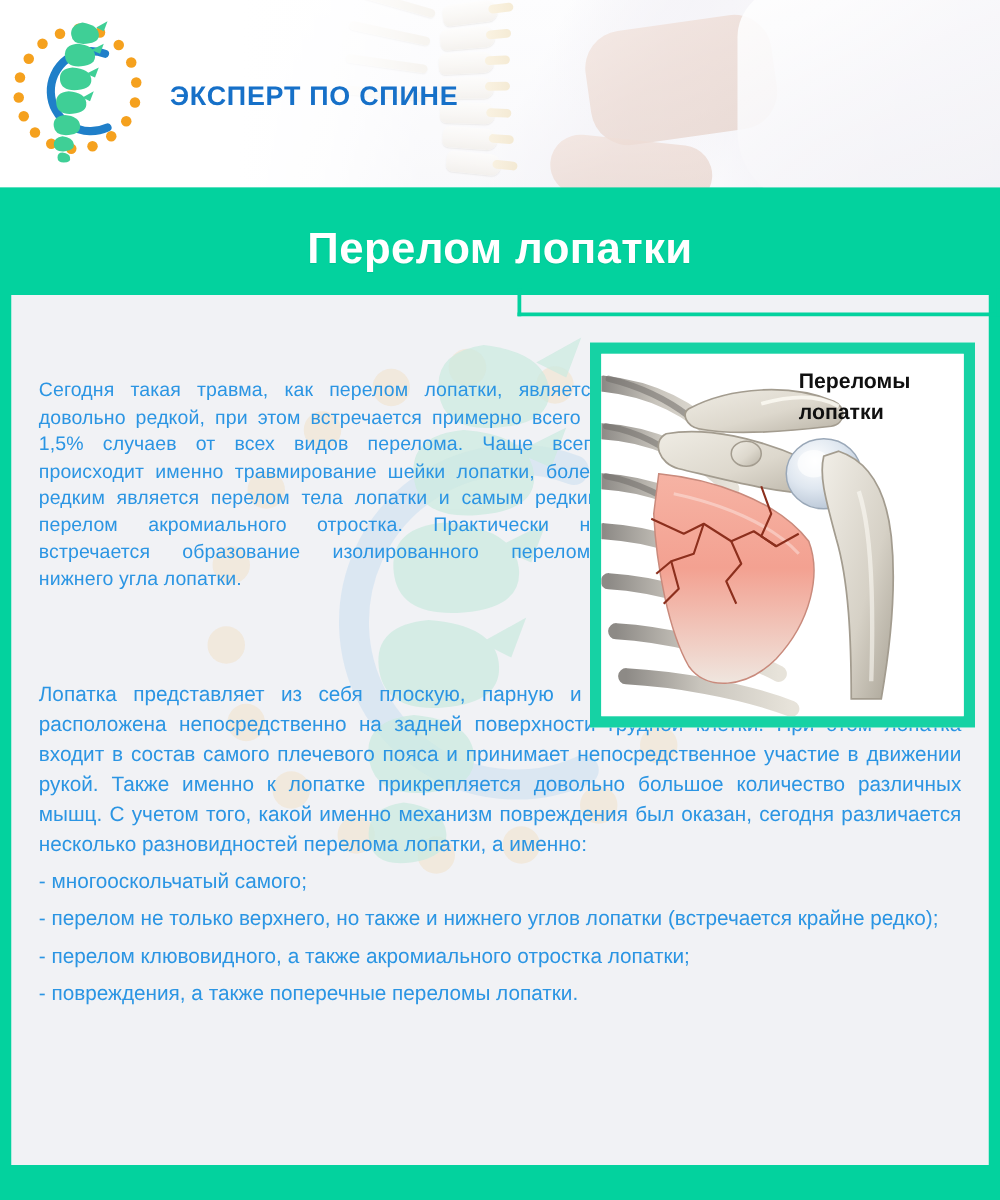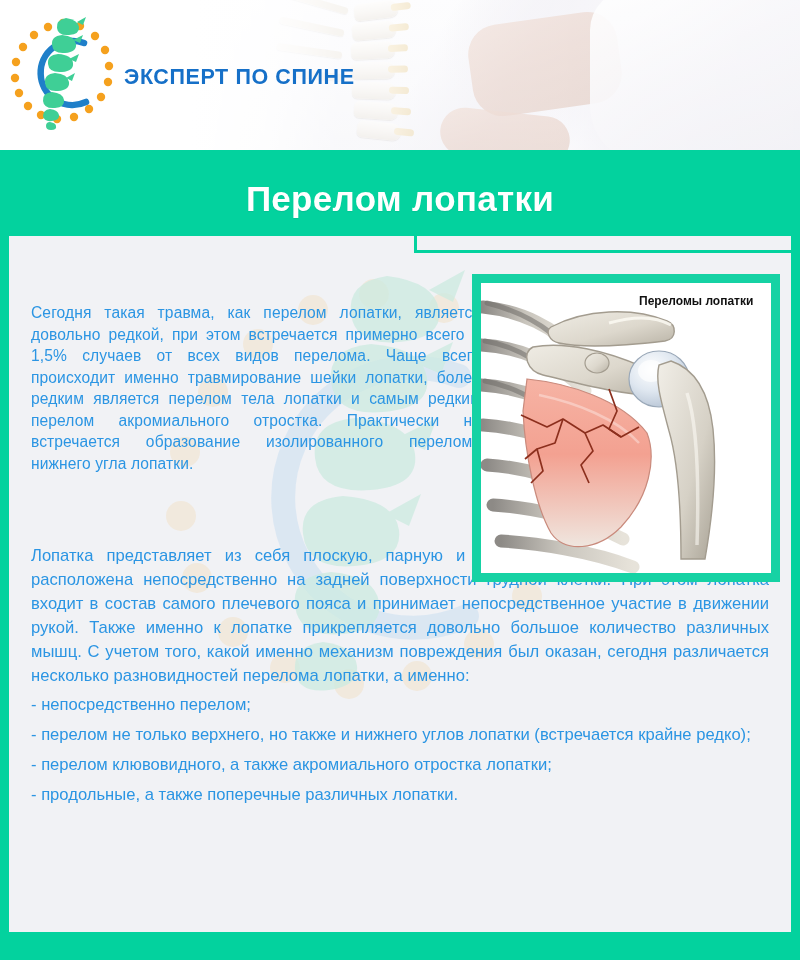--- a/index.html
+++ b/index.html
@@ -64,21 +64,21 @@
   }
   .header-fade {
     position: absolute; left: 0; top: 0; width: 800px; height: 150px;
     background: linear-gradient(90deg, #ffffff 0%, #ffffff 24%, rgba(255,255,255,.88) 33%, rgba(255,255,255,.55) 42%, rgba(255,255,255,.45) 100%);
   }
 
   
   .logo-block {
     position: absolute; left: 10px; top: 14px;
     width: 340px; height: 120px;
-    display: flex; align-items: center; gap: 8px;
+    display: flex; align-items: center; gap: 20px;
   }
   .logo-mark { position: relative; width: 106px; height: 116px; flex: 0 0 106px; }
   .logo-mark svg { display: block; }
   .logo-text { padding-top: 6px; }
   .logo-title {
     color: #1670c8; font-size: 21.5px; font-weight: bold;
     letter-spacing: .6px; line-height: 1.05; white-space: nowrap;
   }
   .logo-sub {
     color: #2a3e63; font-size: 11.6px; line-height: 1.32;
@@ -157,21 +157,21 @@
     position: absolute; right: 11px; top: 38px;
     width: 308px; height: 308px;
     border: 9px solid #16d2a4;
     background: #ffffff;
     z-index: 4;
     overflow: hidden;
   }
   .fig-canvas { position: absolute; inset: 0; background:#fff; }
   .fig-caption {
     position: absolute; right: 14px; top: 10px;
-    color: #101010; font-size: 12px; font-weight: bold;
+    color: #101010; font-size: 17px; font-weight: bold;
     line-height: 1.45; text-align: left; width: 118px; z-index: 9;
   }
 
   
   .bottom-band {
     position: absolute; left: 0; top: 932px;
     width: 800px; height: 28px; background: #03d29e;
   }
 </style>
 </head>
@@ -287,24 +287,24 @@
           <path d="M238 172 l40 -20 l-12 32 z"></path>
             <path d="M226 248 l36 -20 l-12 32 z"></path>
         </g>
       </svg>
     </div>
 
     <div class="body-inner">
       <p class="para para1">Сегодня такая травма, как перелом лопатки, является довольно редкой, при этом встречается примерно всего в 1,5% случаев от всех видов перелома. Чаще всего происходит именно травмирование шейки лопатки, более редким является перелом тела лопатки и самым редким перелом акромиального отростка. Практически не встречается образование изолированного перелома нижнего угла лопатки.</p>
       <p class="para para2">Лопатка представляет из себя плоскую, парную и хорошо подвижную кость, которая расположена непосредственно на задней поверхности грудной клетки. При этом лопатка входит в состав самого плечевого пояса и принимает непосредственное участие в движении рукой. Также именно к лопатке прикрепляется довольно большое количество различных мышц. С учетом того, какой именно механизм повреждения был оказан, сегодня различается несколько разновидностей перелома лопатки, а именно:</p>
       <div class="blist">
-        <div>- непосредственно перелом;</div>
+        <div>- многооскольчатый самого;</div>
         <div>- перелом не только верхнего, но также и нижнего углов лопатки (встречается крайне редко);</div>
         <div>- перелом клювовидного, а также акромиального отростка лопатки;</div>
-        <div>- продольные, а также поперечные различных лопатки.</div>
+        <div>- повреждения, а также поперечные переломы лопатки.</div>
       </div>
     </div>
 
     <figure class="figure">
       <div class="fig-canvas">
         <svg width="290" height="290" viewBox="0 0 290 290" aria-hidden="true">
           <defs>
             <linearGradient id="boneG" x1="0" y1="0" x2="1" y2="1">
               <stop offset="0%" stop-color="#efece4"></stop>
               <stop offset="55%" stop-color="#ddd8cd"></stop>

